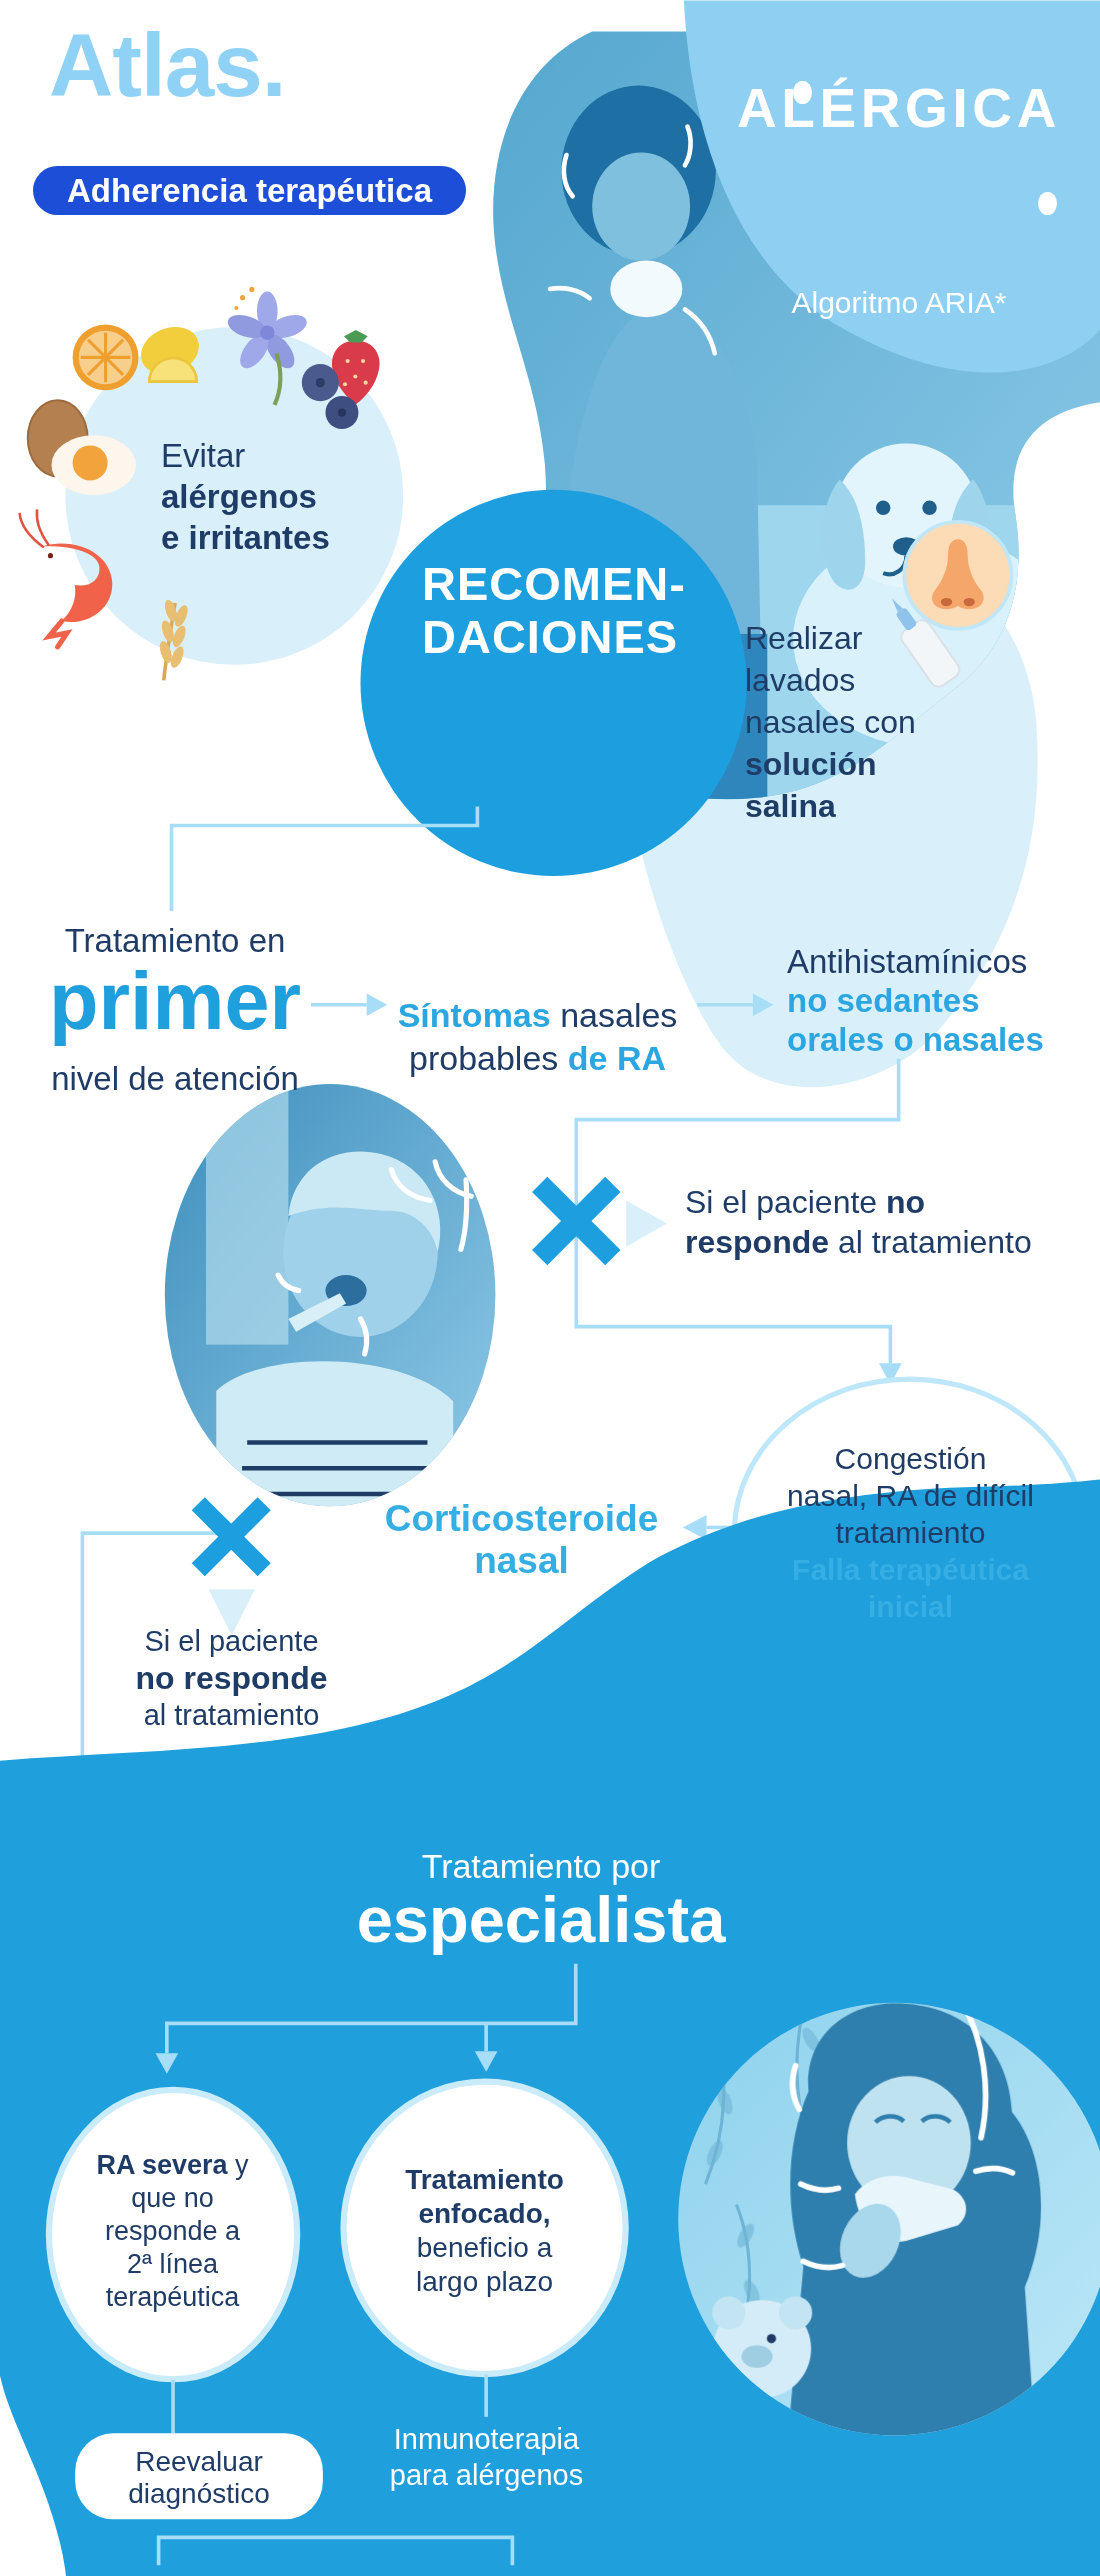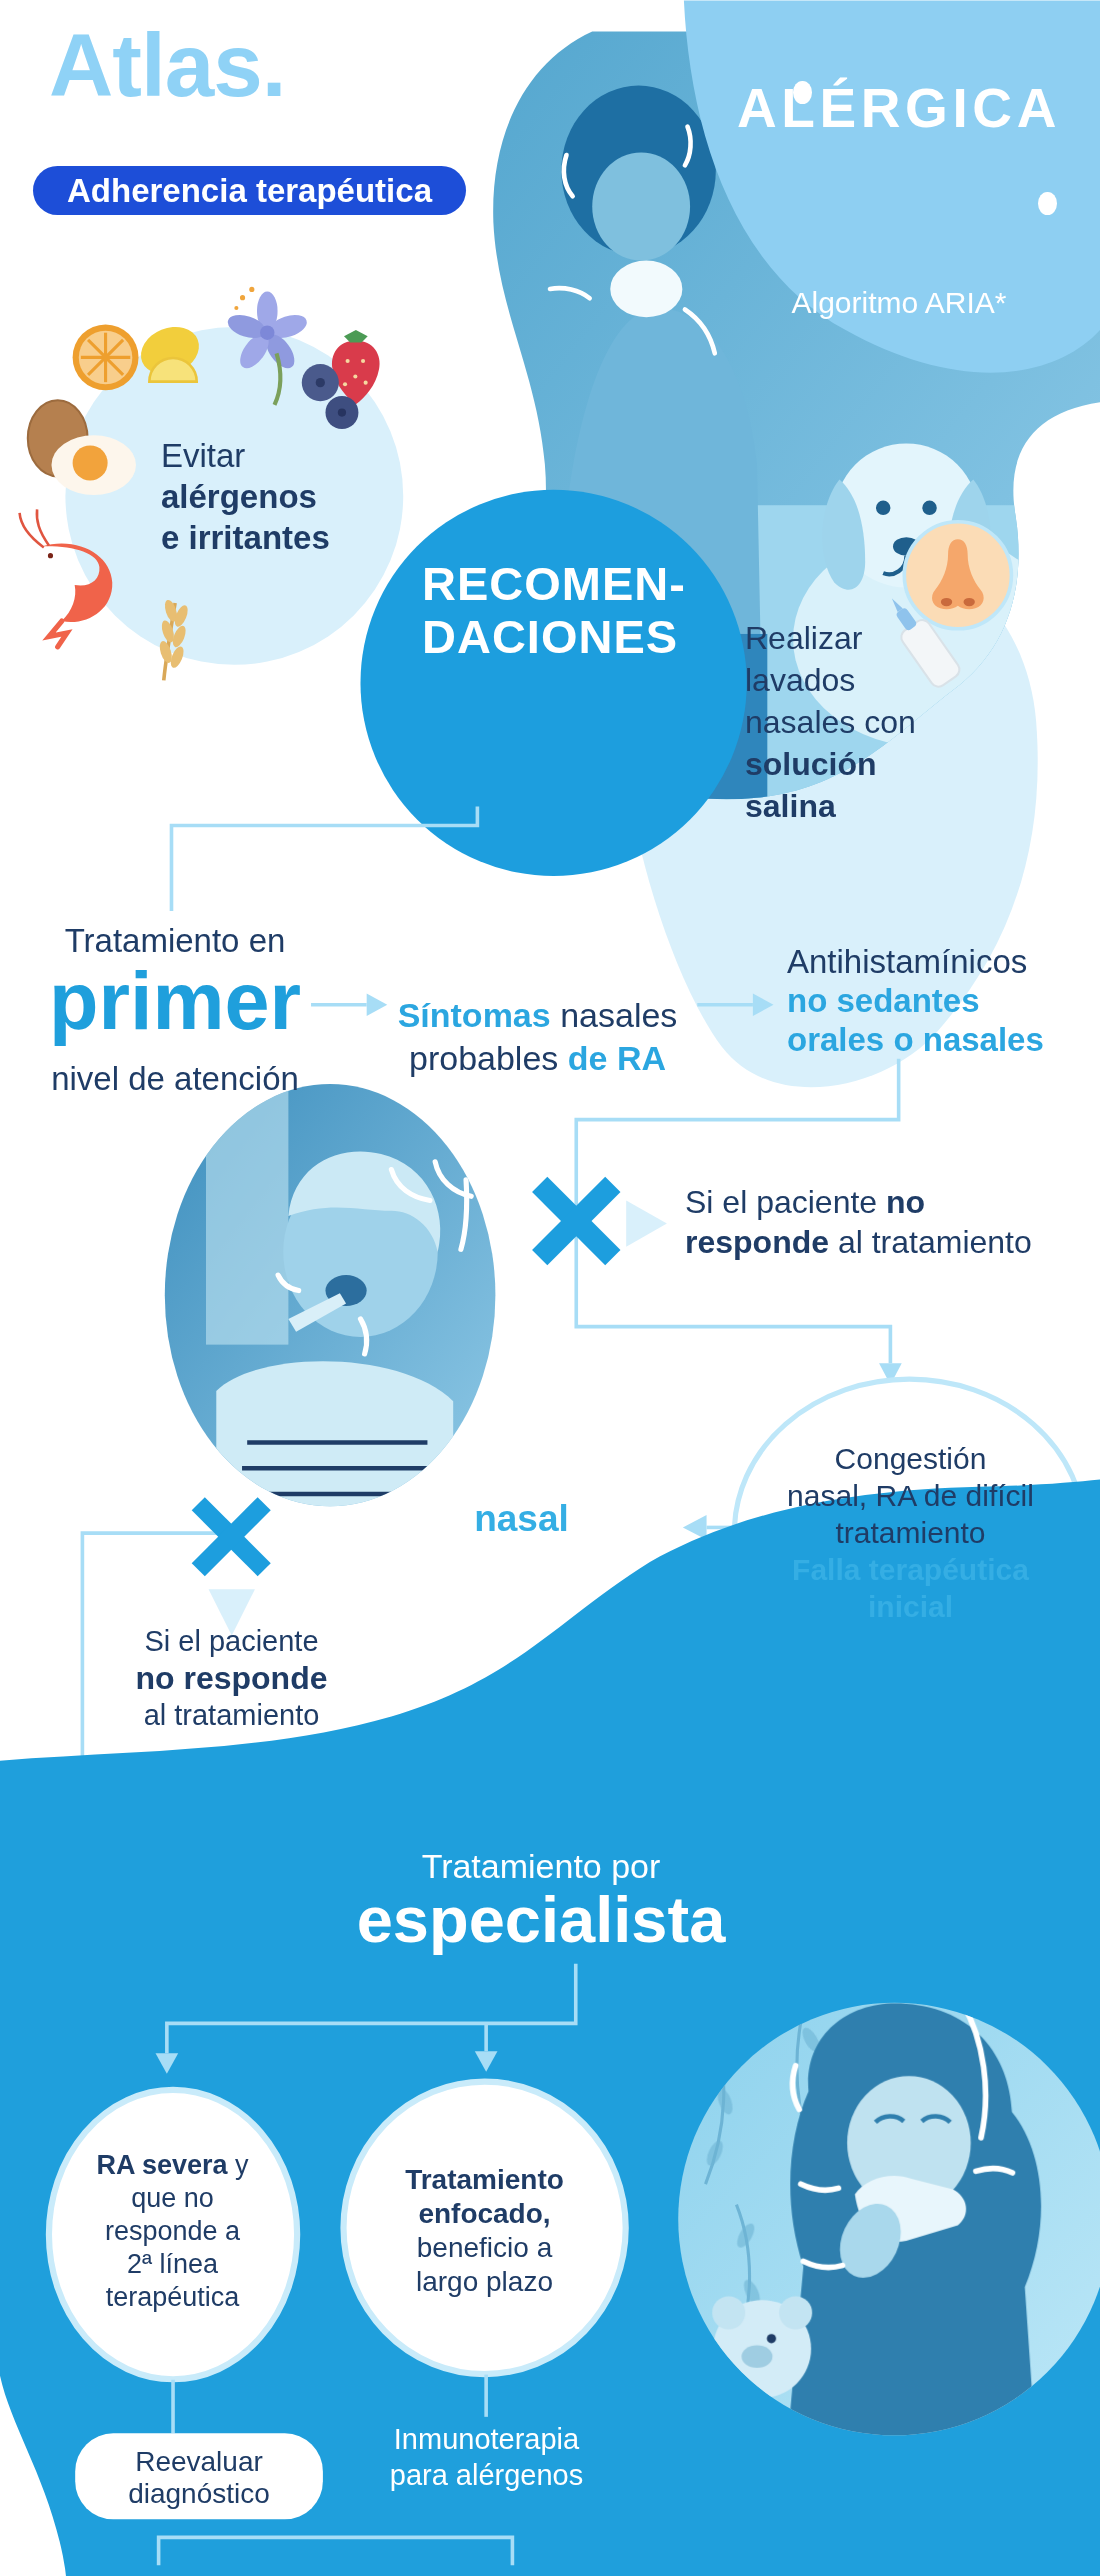--- a/index.html
+++ b/index.html
@@ -388,20 +388,21 @@
 
   <div class="abs ctr" style="left:752px;top:1440px;width:317px;font-size:30px;line-height:37px;">
     <span class="line navy">Congestión</span>
     <span class="line navy">nasal, RA de difícil</span>
     <span class="line navy">tratamiento</span>
     <span class="line b" style="color:#35AEE4;">Falla terapéutica</span>
     <span class="line b" style="color:#35AEE4;">inicial</span>
   </div>
 
   <div class="abs ctr b" style="left:362px;top:1498px;width:319px;font-size:37px;line-height:42px;color:#35AEE4;">
+    <span class="line">Corticosteroide</span>
     <span class="line">nasal</span>
   </div>
 
   <div class="abs ctr navy" style="left:90px;top:1623px;width:283px;font-size:29px;line-height:37px;">
     <span class="line">Si el paciente</span>
     <span class="line b" style="font-size:32px;">no responde</span>
     <span class="line">al tratamiento</span>
   </div>
 
   <div class="abs ctr white" style="left:242px;top:1847px;width:598px;">

